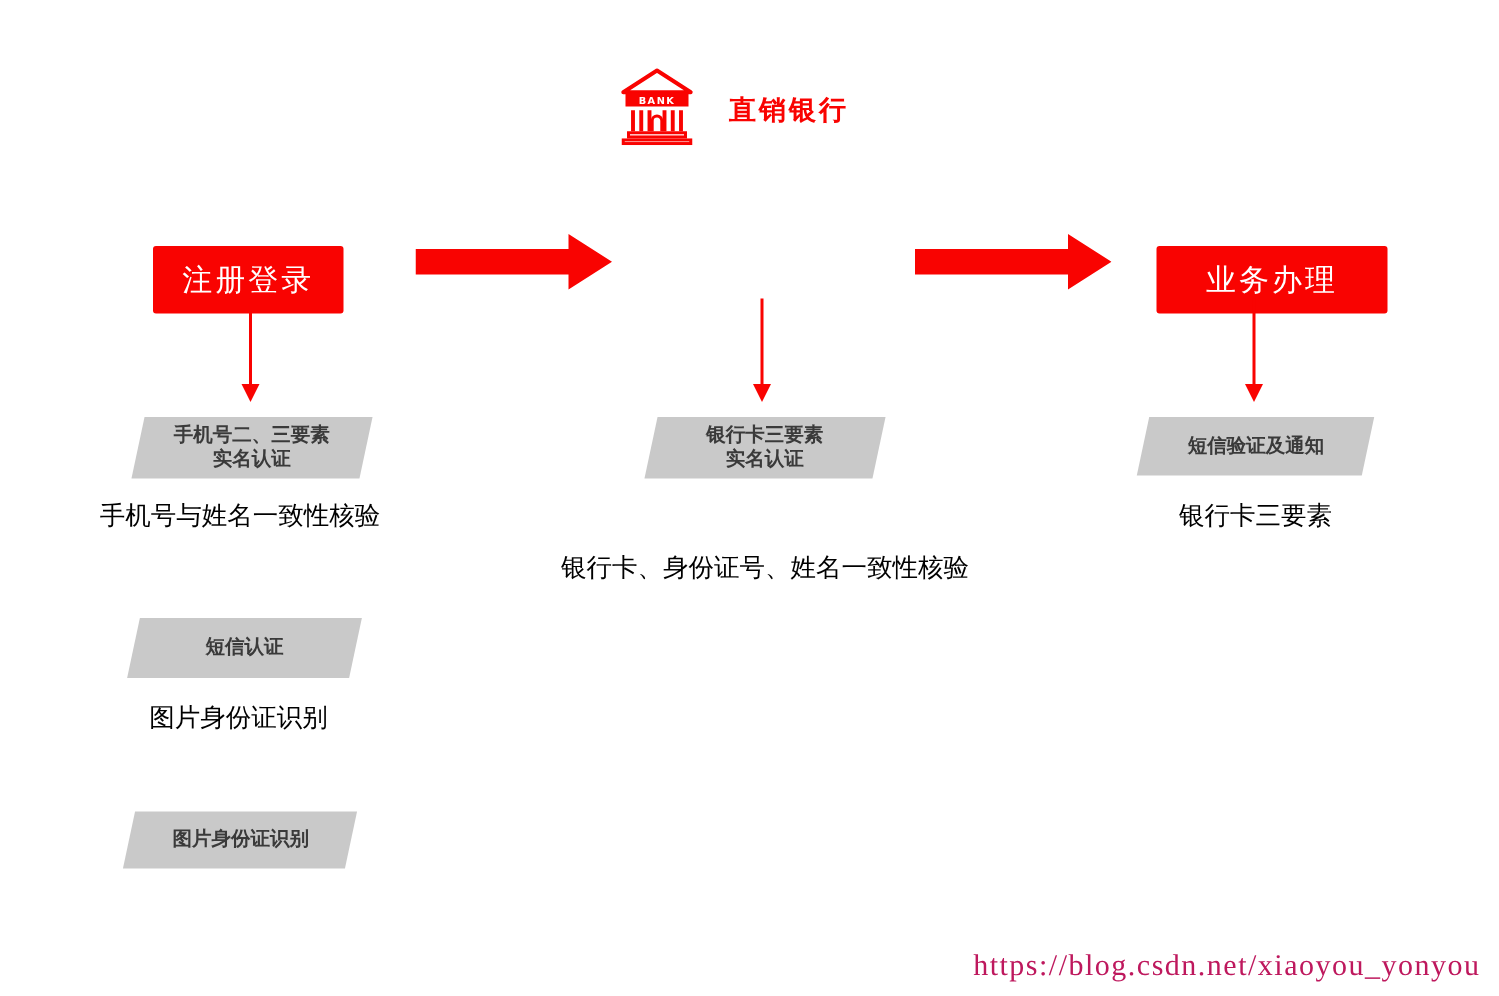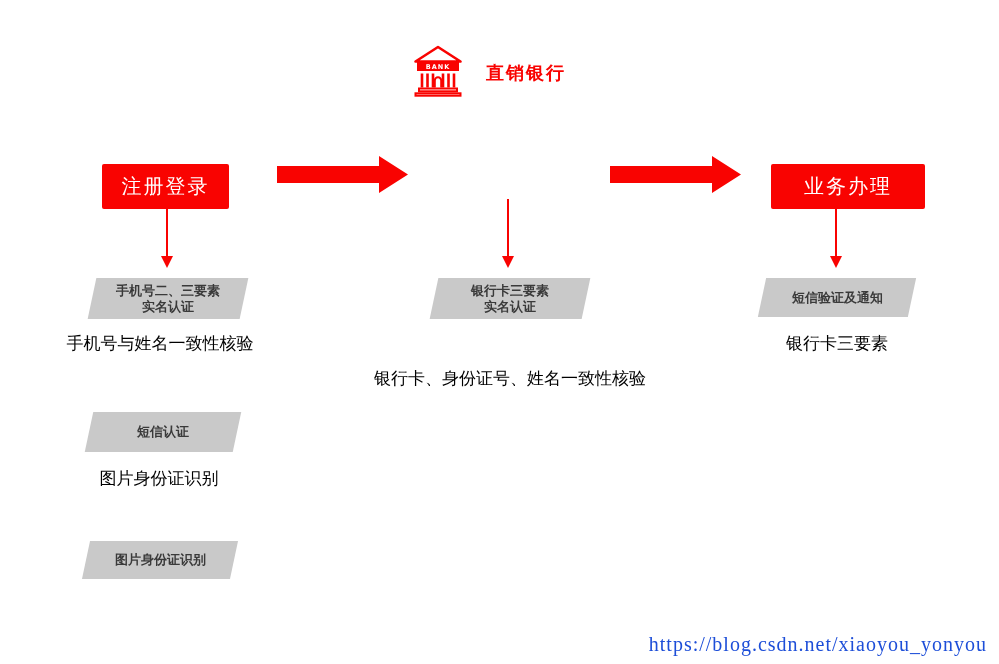--- a/index.html
+++ b/index.html
@@ -118,21 +118,21 @@
   .desc-5 { left: 10px;  top: 598px; width: 300px; }
 
   
   .watermark {
     position: absolute;
     right: 12px;
     bottom: 8px;
     font-family: "Liberation Serif", "DejaVu Serif", serif;
     font-size: 20px;
     letter-spacing: 1px;
-    color: #1d4ed8;
+    color: #be185d;
     white-space: nowrap;
   }
 </style>
 </head>
 <body>
 
 <div class="canvas">
 
   <svg class="header-icon" viewBox="0 0 52 53" xmlns="http://www.w3.org/2000/svg">
     <path d="M26 3 L48.5 17.5 H3.5 Z" fill="none" stroke="#f90301" stroke-width="2.6" stroke-linejoin="round"></path>

